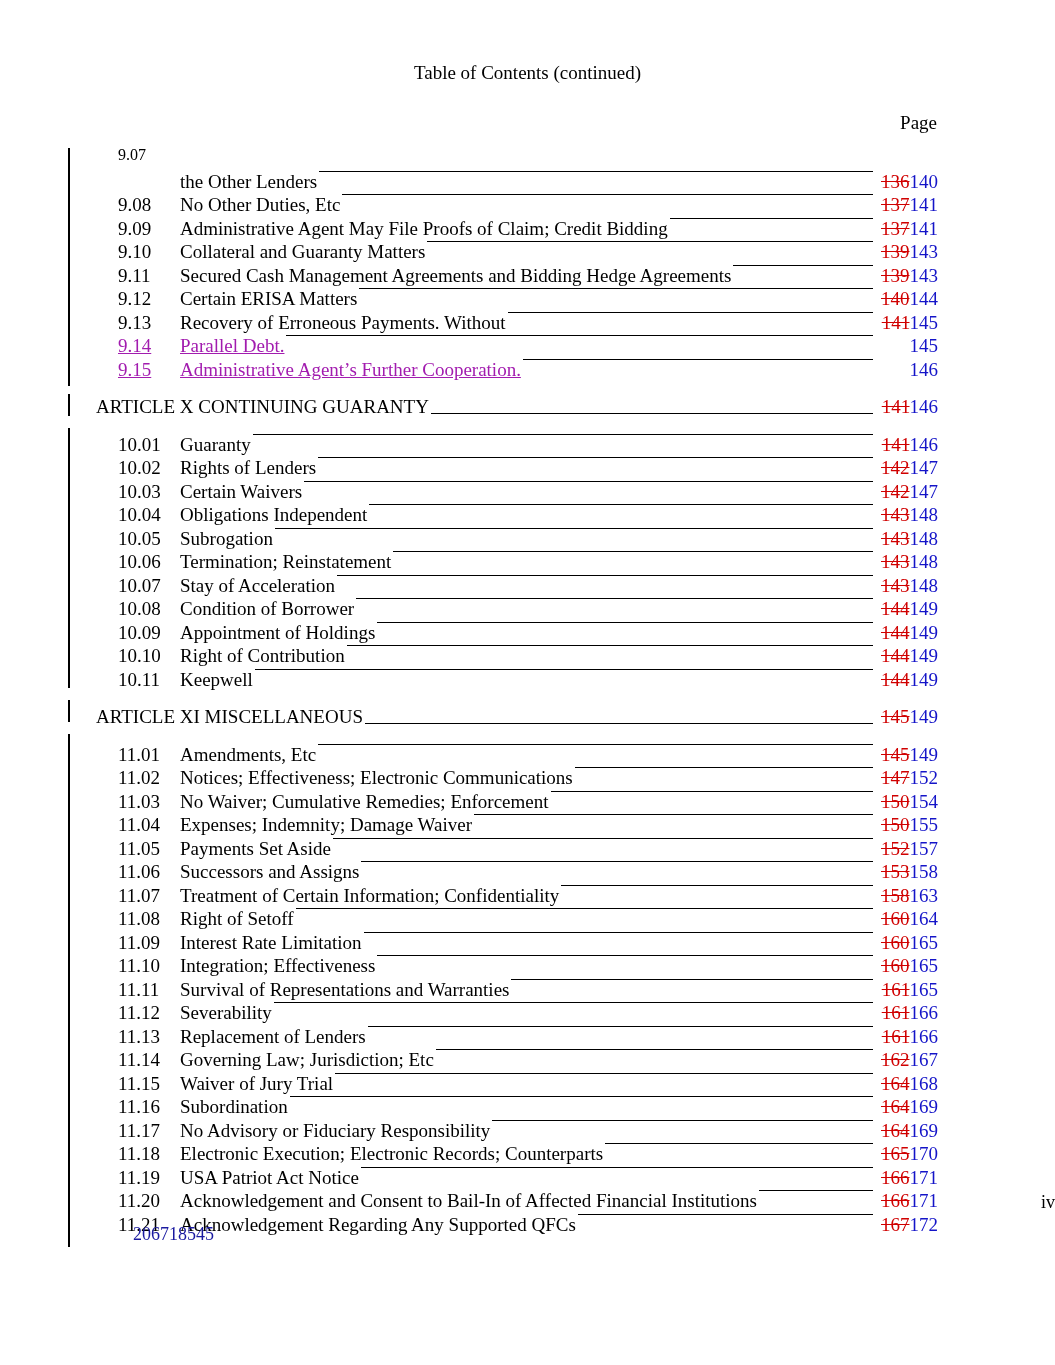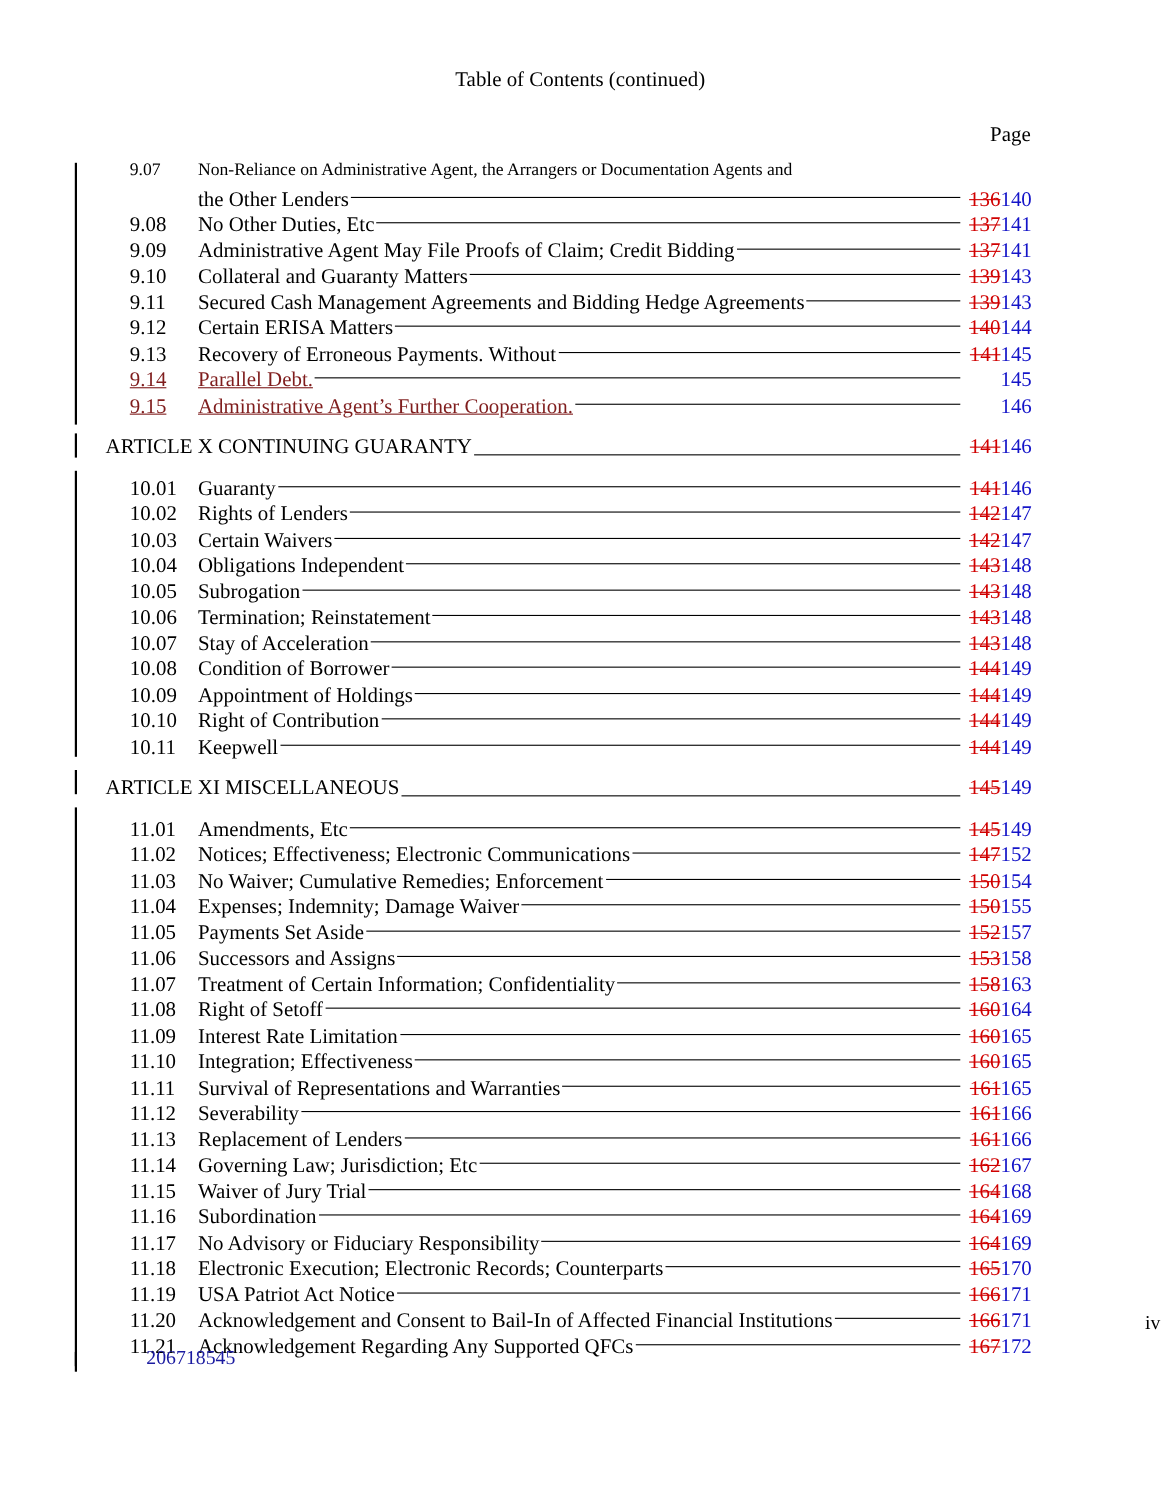--- a/index.html
+++ b/index.html
@@ -37,21 +37,21 @@
   }
   .toc {
     position: absolute;
     top: 146px;
     left: 118px;
     width: 820px;
   }
   .row {
     position: relative;
     display: flex;
-    align-items: center;
+    align-items: flex-start;
     font-size: 19px;
     line-height: 23.5px;
     height: 23.5px;
     white-space: nowrap;
   }
   .num {
     display: inline-block;
     width: 62px;
     flex: 0 0 62px;
   }
@@ -73,21 +73,21 @@
     min-width: 62px;
   }
   .strike {
     color: #d00000;
     text-decoration: line-through;
   }
   .newpg {
     color: #1414c8;
   }
   .ins {
-    color: #7f1d1d;
+    color: #a21caf;
     text-decoration: underline;
   }
   .article {
     position: relative;
     display: flex;
     align-items: flex-end;
     font-size: 19px;
     line-height: 23.5px;
     height: 23.5px;
     white-space: nowrap;
@@ -144,21 +144,20 @@
   <div class="chgbar" style="top:734px;height:508px;"></div>
 
   <div class="doc-header">Table of Contents (continued)</div>
 
   <div class="page-col-label">Page</div>
 
   <div class="toc" id="toc-root">
       <div>
         <div class="wrap-line">
           <span class="num">9.07</span>
-          <span class="title">Non-Reliance on Administrative Agent, the Arrangers or Documentation Agents and</span>
         </div>
         <div class="row">
           <span class="num"></span>
           <span class="title">the Other Lenders</span>
           <span class="leader"></span>
           <span class="pages"><span class="strike">136</span><span class="newpg">140</span></span>
         </div>
       </div>
       <div class="row">
         <span class="num">9.08</span>

